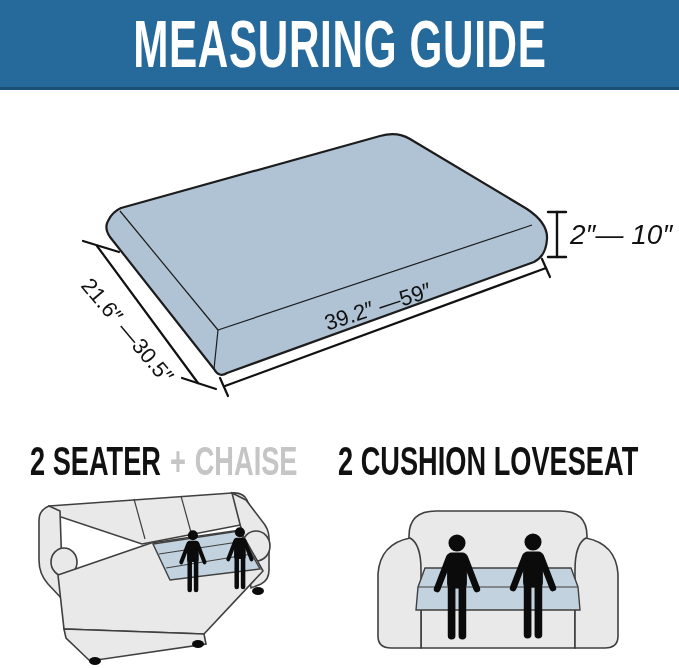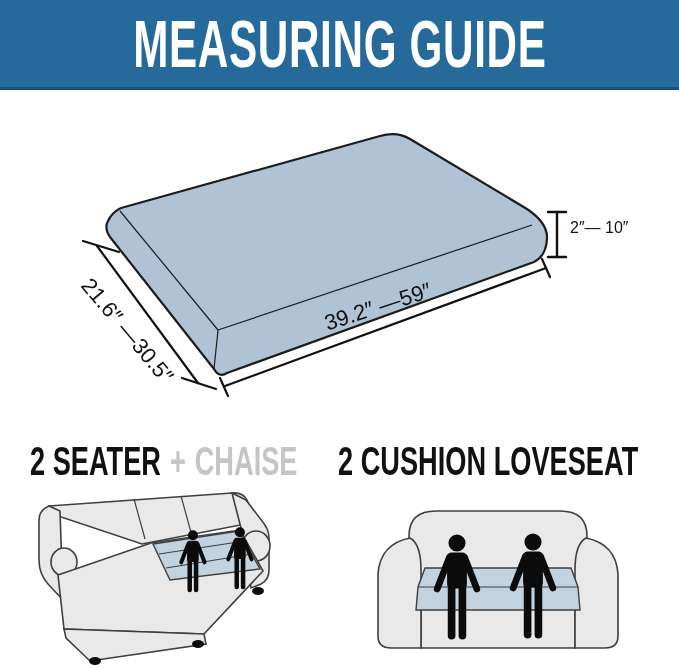--- a/index.html
+++ b/index.html
@@ -25,21 +25,21 @@
     color:var(--title-text); font-weight:bold; font-size:66px;
     letter-spacing:1px; white-space:nowrap; display:inline-block;
     transform:scaleX(0.64); transform-origin:center center;
   }
   
   .cushion-svg{position:absolute; left:0; top:95px;}
   .dim-label{
     position:absolute; color:var(--dim-text); font-size:22px;
     white-space:nowrap; text-align:center;
   }
-  .dim-label.height{left:570px; top:219px; font-size:16px;}
+  .dim-label.height{left:570px; top:219px; font-size:28px;font-style:italic;}
   .dim-label.depth{
     left:37px; top:318px; width:180px;
     transform:rotate(50deg); transform-origin:center center;
   }
   .dim-label.width{
     left:283px; top:294px; width:190px;
     transform:rotate(-18deg); transform-origin:center center;
   }
   
   .section-title{

